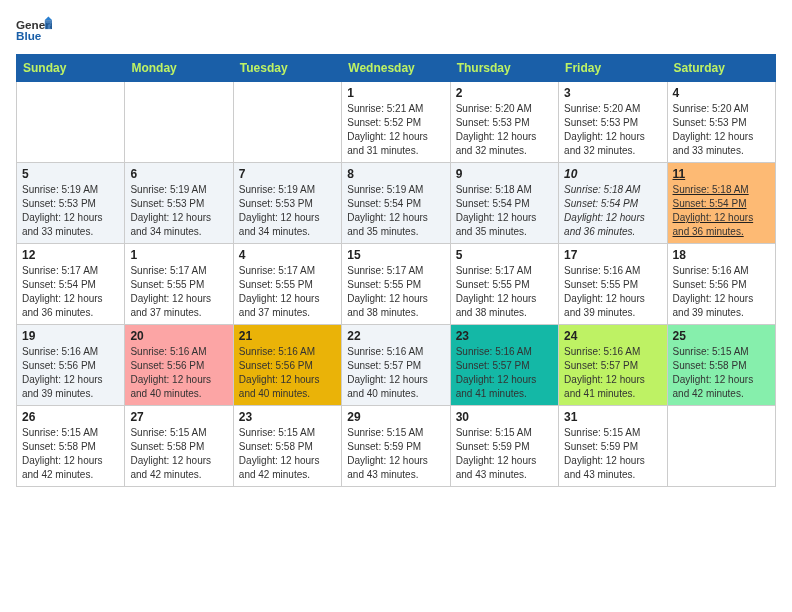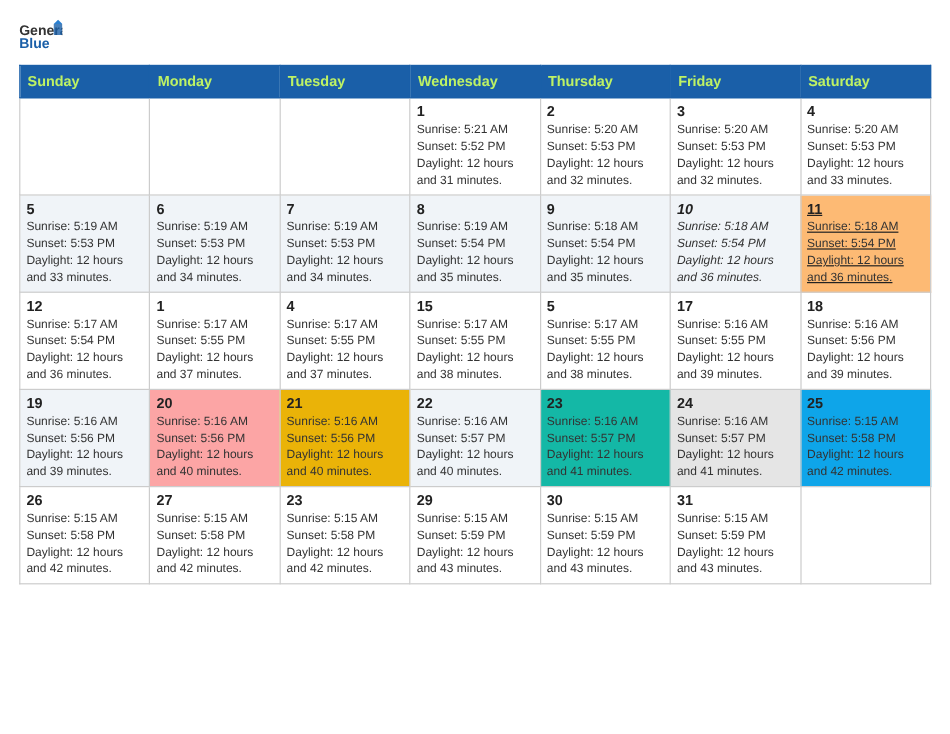--- a/index.html
+++ b/index.html
@@ -205,25 +205,25 @@
           <div class="day-info">Sunrise: 5:16 AM<br>Sunset: 5:56 PM<br>Daylight: 12 hours and 40 minutes.</div>
         </td>
         <td style="background: rgb(240, 244, 248); margin-top: 40px;">
           <div class="day-number">22</div>
           <div class="day-info">Sunrise: 5:16 AM<br>Sunset: 5:57 PM<br>Daylight: 12 hours and 40 minutes.</div>
         </td>
         <td style="background: #14b8a6;">
           <div class="day-number">23</div>
           <div class="day-info">Sunrise: 5:16 AM<br>Sunset: 5:57 PM<br>Daylight: 12 hours and 41 minutes.</div>
         </td>
-        <td style="background: #e5e5e5;">
+        <td style="background: #bef264;">
           <div class="day-number">24</div>
           <div class="day-info">Sunrise: 5:16 AM<br>Sunset: 5:57 PM<br>Daylight: 12 hours and 41 minutes.</div>
         </td>
-        <td style="background: #0ea5e9;">
+        <td style="background: #86efac;">
           <div class="day-number">25</div>
           <div class="day-info">Sunrise: 5:15 AM<br>Sunset: 5:58 PM<br>Daylight: 12 hours and 42 minutes.</div>
         </td>
       </tr>
       <tr>
         <td>
           <div class="day-number">26</div>
           <div class="day-info">Sunrise: 5:15 AM<br>Sunset: 5:58 PM<br>Daylight: 12 hours and 42 minutes.</div>
         </td>
         <td>

